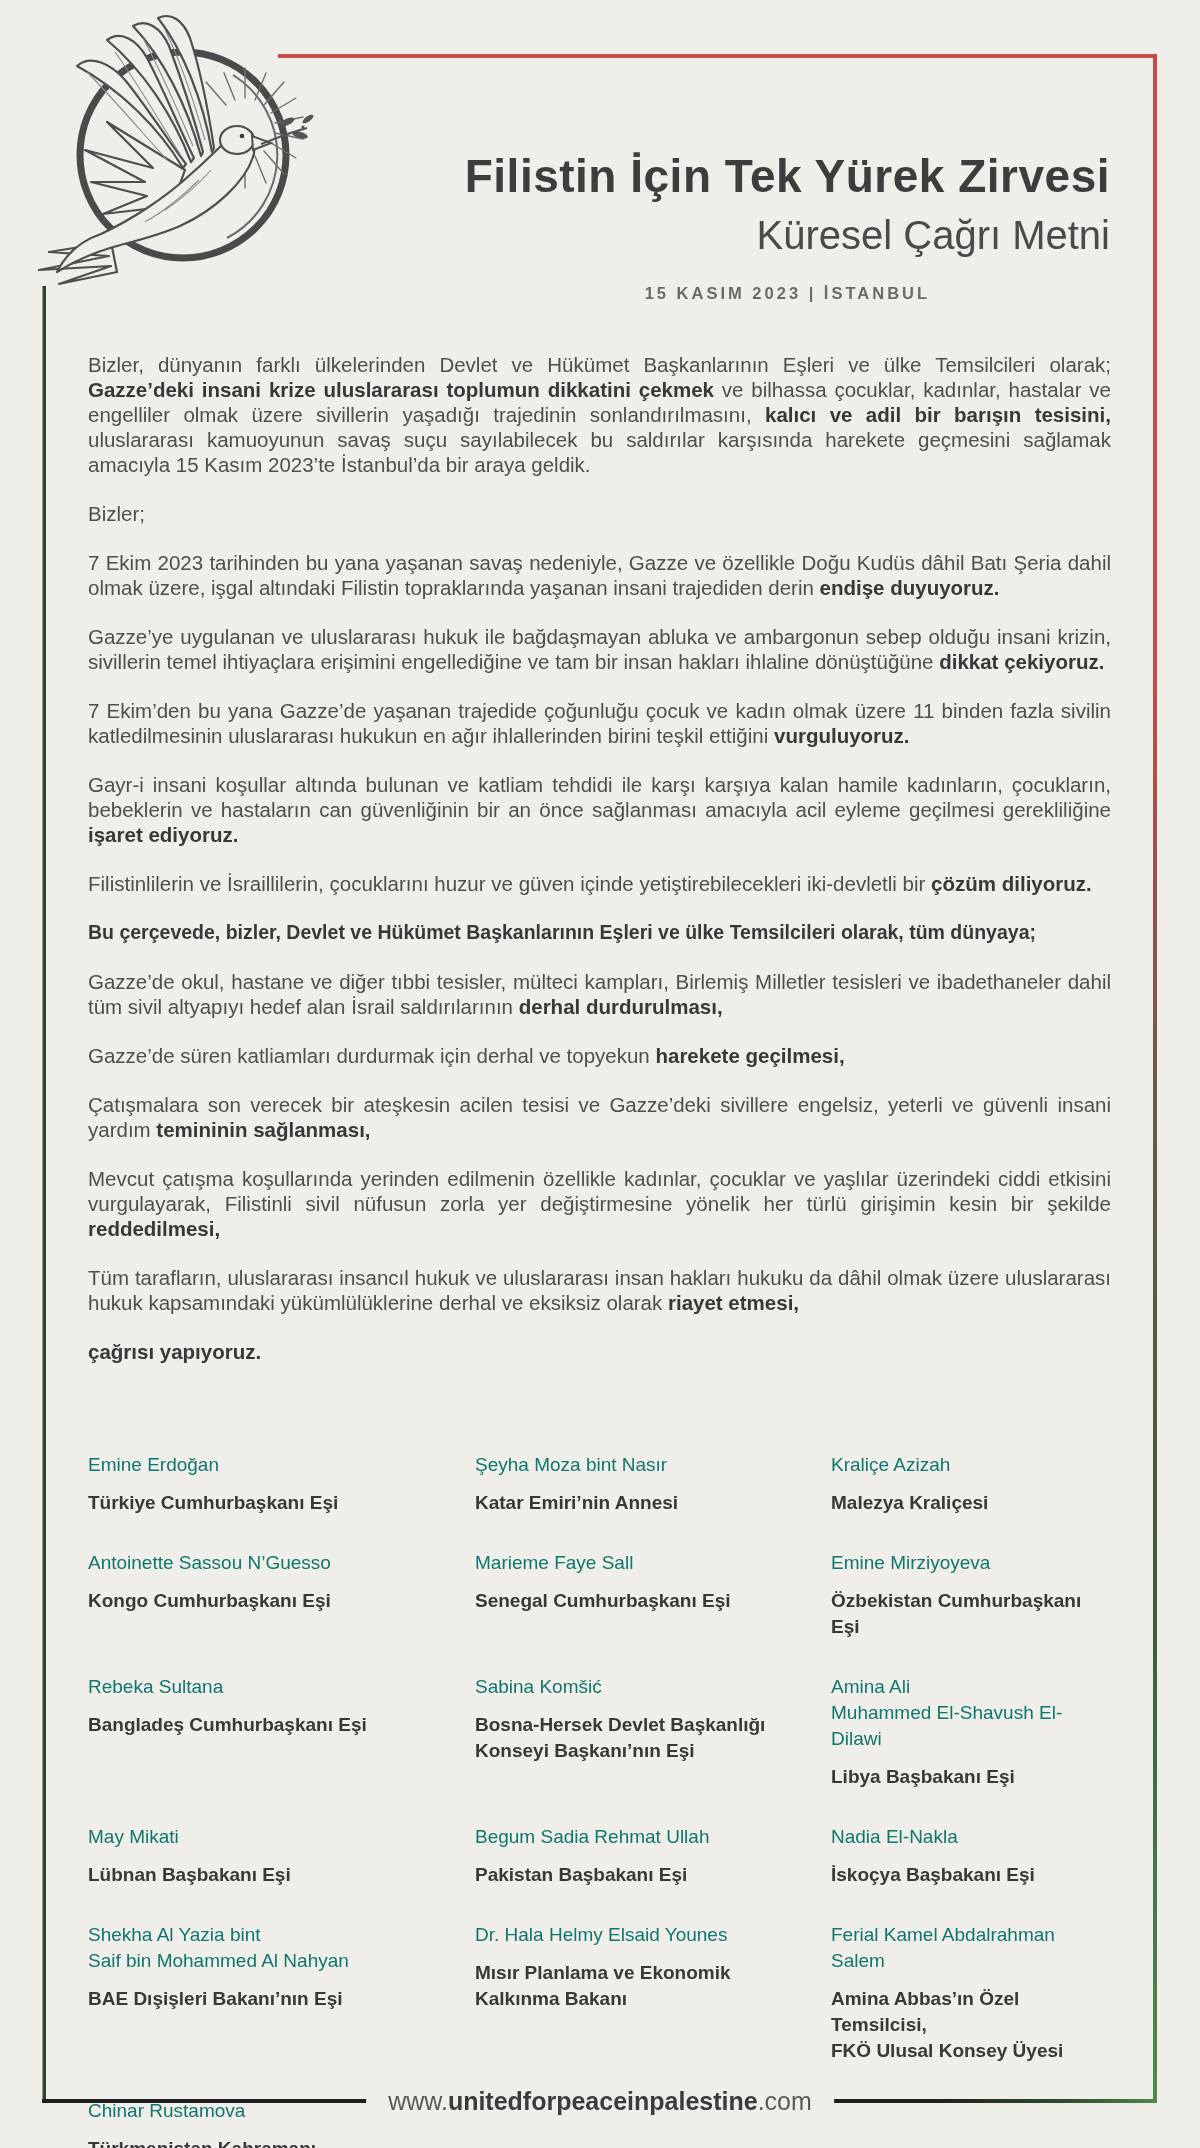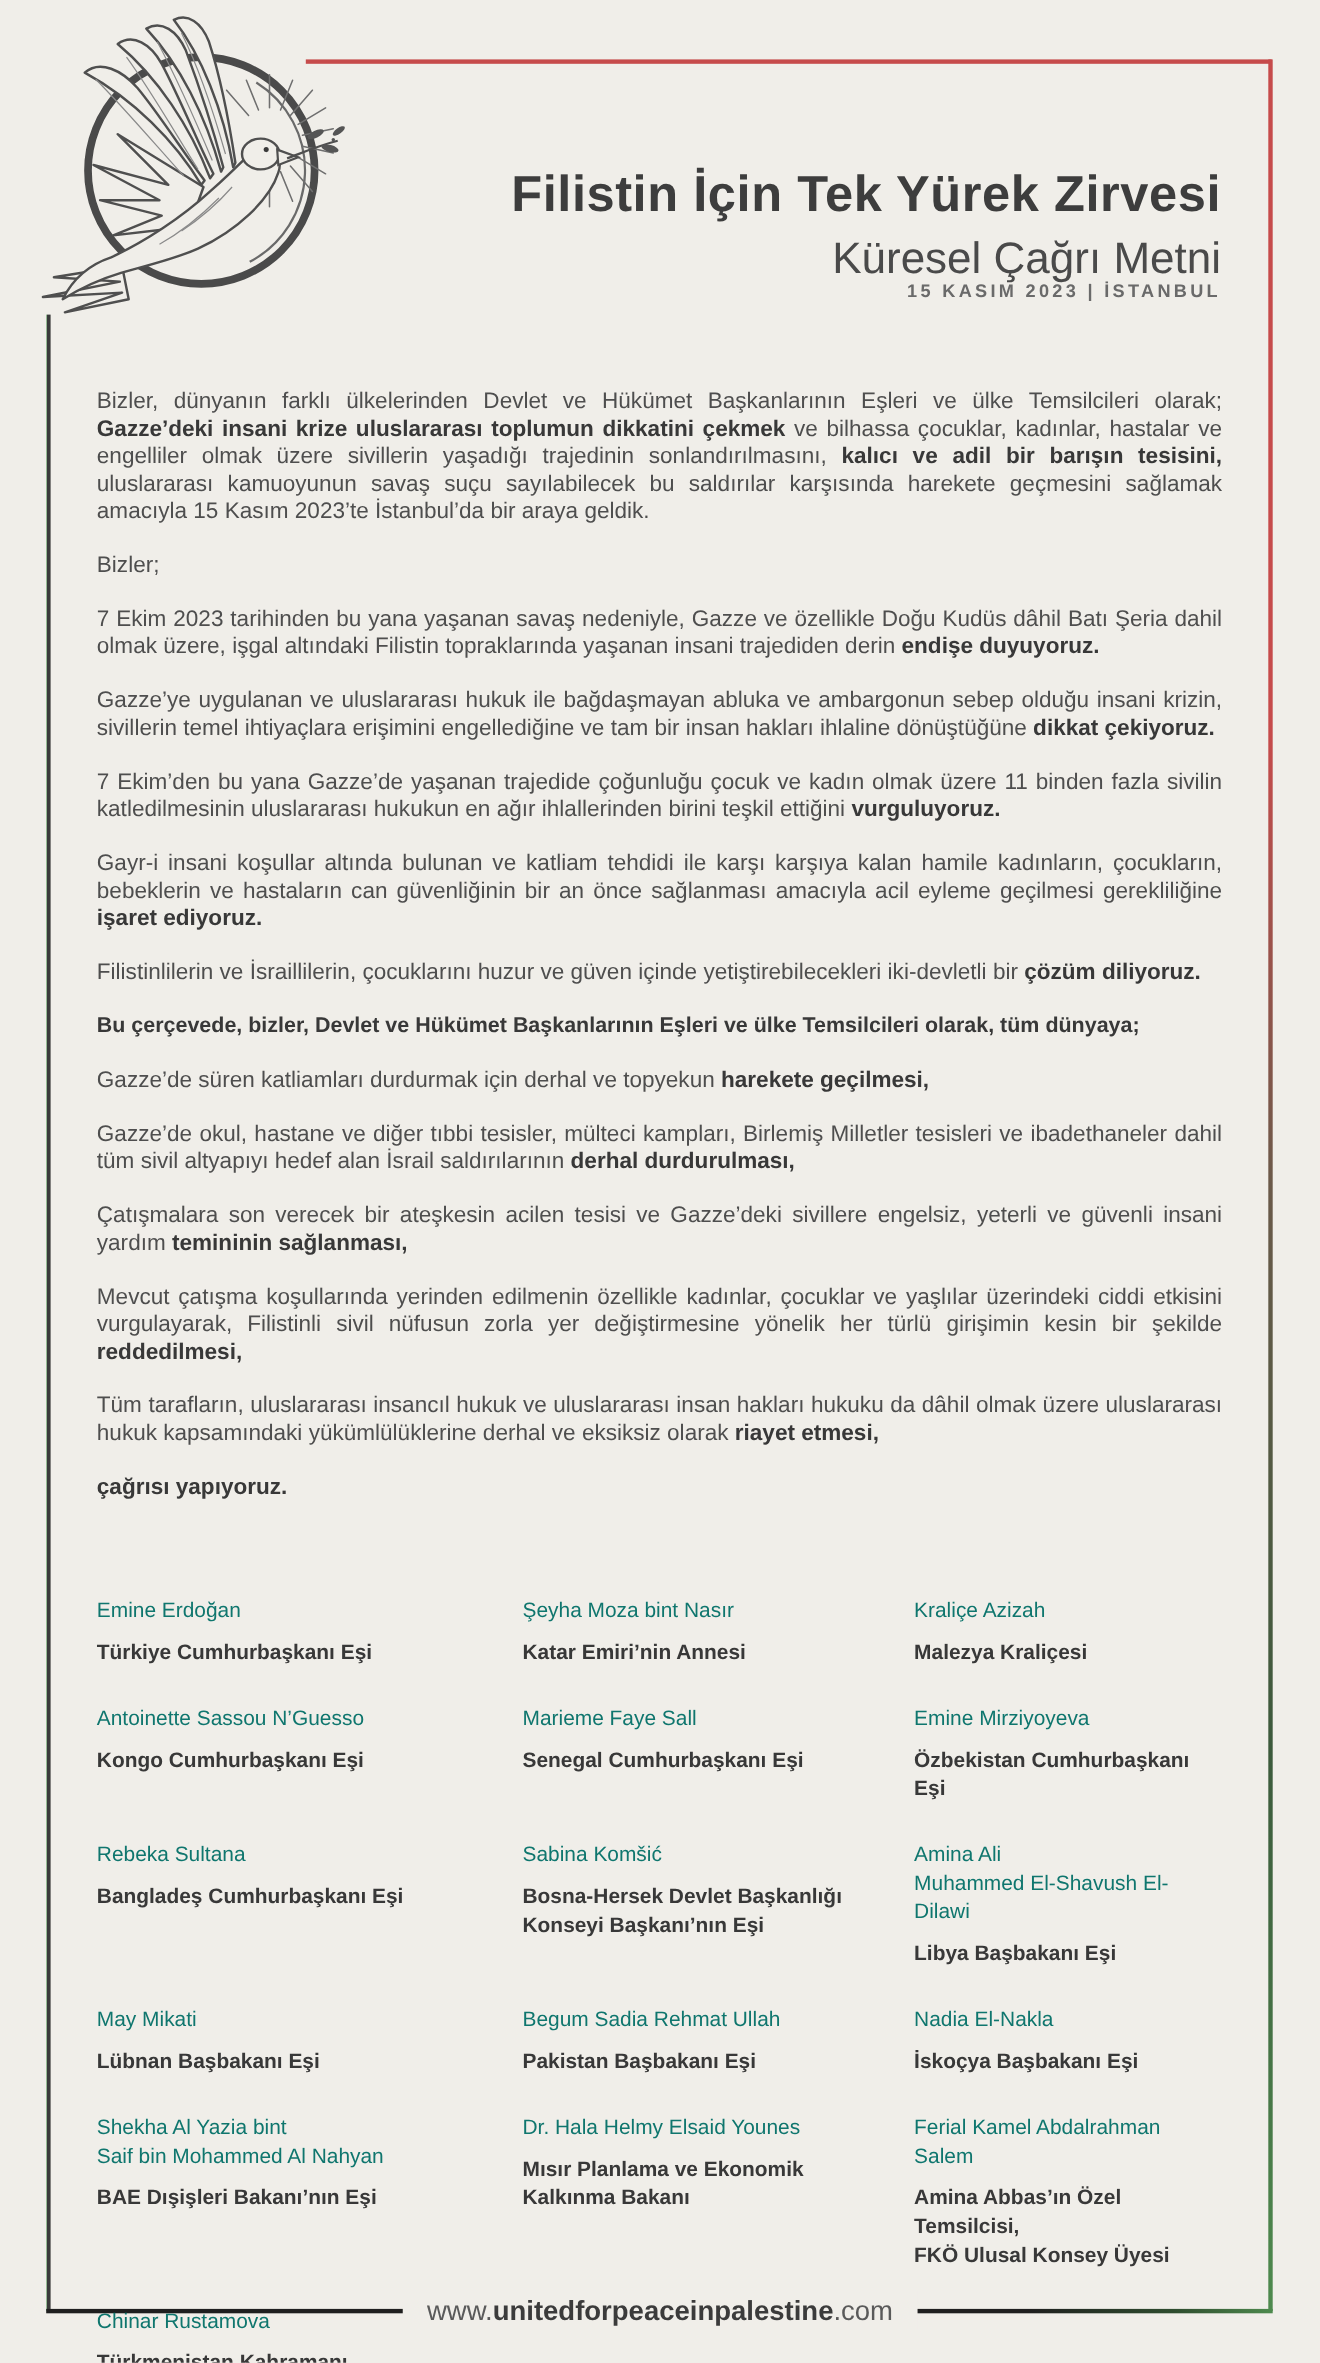--- a/index.html
+++ b/index.html
@@ -28,21 +28,21 @@
     background:linear-gradient(180deg,var(--red) 0%,var(--red) 30%,#6b5a4a 50%,#3c5a3c 75%,var(--green) 100%);}
   .frame-left{position:absolute;left:42px;top:286px;width:4px;height:1815px;
     background:linear-gradient(90deg,#7fae7f 1px,#3a3a3a 1px);}
   .frame-bottom{position:absolute;left:42px;top:2099px;width:1115px;height:4px;
     background:linear-gradient(90deg,#1f1f1f 0%,#1f1f1f 80%,#2f4d2f 92%,var(--green) 100%);}
   
   .logo{position:absolute;left:15px;top:10px;width:300px;height:276px;}
   .titles{position:absolute;top:152px;right:90px;text-align:right;}
   .title-main{font-size:46px;font-weight:bold;letter-spacing:.5px;color:var(--title);line-height:1.05;}
   .title-sub{font-size:40px;font-weight:normal;color:#4a4a4a;margin-top:14px;line-height:1.05;}
-  .dateline{font-size:16.5px;font-weight:bold;letter-spacing:3px;color:var(--muted);}
+  .dateline{margin-top:28px;font-size:16.5px;font-weight:bold;letter-spacing:3px;color:var(--muted);text-align:center;}
   
   .content{position:absolute;left:88px;top:352px;width:1023px;}
   .content p{
     font-size:20.5px;line-height:25px;text-align:justify;
     color:var(--ink);margin-bottom:24px;
   }
   .content p b{color:var(--ink-bold);}
   .content p.tight{font-size:19.5px;white-space:nowrap;text-align:left;}
   
   .signatures{
@@ -128,22 +128,22 @@
 <main class="content">
   <div id="paragraphs">
       <p><span>Bizler, dünyanın farklı ülkelerinden Devlet ve Hükümet Başkanlarının Eşleri ve ülke Temsilcileri olarak; </span><b>Gazze’deki insani krize uluslararası toplumun dikkatini çekmek</b><span> ve bilhassa çocuklar, kadınlar, hastalar ve engelliler olmak üzere sivillerin yaşadığı trajedinin sonlandırılmasını, </span><b>kalıcı ve adil bir barışın tesisini,</b><span> uluslararası kamuoyunun savaş suçu sayılabilecek bu saldırılar karşısında harekete geçmesini sağlamak amacıyla 15 Kasım 2023’te İstanbul’da bir araya geldik.</span></p>
       <p><span>Bizler;</span></p>
       <p><span>7 Ekim 2023 tarihinden bu yana yaşanan savaş nedeniyle, Gazze ve özellikle Doğu Kudüs dâhil Batı Şeria dahil olmak üzere, işgal altındaki Filistin topraklarında yaşanan insani trajediden derin </span><b>endişe duyuyoruz.</b></p>
       <p><span>Gazze’ye uygulanan ve uluslararası hukuk ile bağdaşmayan abluka ve ambargonun sebep olduğu insani krizin, sivillerin temel ihtiyaçlara erişimini engellediğine ve tam bir insan hakları ihlaline dönüştüğüne </span><b>dikkat çekiyoruz.</b></p>
       <p><span>7 Ekim’den bu yana Gazze’de yaşanan trajedide çoğunluğu çocuk ve kadın olmak üzere 11 binden fazla sivilin katledilmesinin uluslararası hukukun en ağır ihlallerinden birini teşkil ettiğini </span><b>vurguluyoruz.</b></p>
       <p><span>Gayr-i insani koşullar altında bulunan ve katliam tehdidi ile karşı karşıya kalan hamile kadınların, çocukların, bebeklerin ve hastaların can güvenliğinin bir an önce sağlanması amacıyla acil eyleme geçilmesi gerekliliğine </span><b>işaret ediyoruz.</b></p>
       <p><span>Filistinlilerin ve İsraillilerin, çocuklarını huzur ve güven içinde yetiştirebilecekleri iki-devletli bir </span><b>çözüm diliyoruz.</b></p>
       <p class="tight"><b>Bu çerçevede, bizler, Devlet ve Hükümet Başkanlarının Eşleri ve ülke Temsilcileri olarak, tüm dünyaya;</b></p>
+      <p><span>Gazze’de okul, hastane ve diğer tıbbi tesisler, mülteci kampları, Birlemiş Milletler tesisleri ve ibadethaneler dahil tüm sivil altyapıyı hedef alan İsrail saldırılarının </span><b>derhal durdurulması,</b></p>
       <p><span>Gazze’de süren katliamları durdurmak için derhal ve topyekun </span><b>harekete geçilmesi,</b></p>
-      <p><span>Gazze’de okul, hastane ve diğer tıbbi tesisler, mülteci kampları, Birlemiş Milletler tesisleri ve ibadethaneler dahil tüm sivil altyapıyı hedef alan İsrail saldırılarının </span><b>derhal durdurulması,</b></p>
       <p><span>Çatışmalara son verecek bir ateşkesin acilen tesisi ve Gazze’deki sivillere engelsiz, yeterli ve güvenli insani yardım </span><b>temininin sağlanması,</b></p>
       <p><span>Mevcut çatışma koşullarında yerinden edilmenin özellikle kadınlar, çocuklar ve yaşlılar üzerindeki ciddi etkisini vurgulayarak, Filistinli sivil nüfusun zorla yer değiştirmesine yönelik her türlü girişimin kesin bir şekilde </span><b>reddedilmesi,</b></p>
       <p><span>Tüm tarafların, uluslararası insancıl hukuk ve uluslararası insan hakları hukuku da dâhil olmak üzere uluslararası hukuk kapsamındaki yükümlülüklerine derhal ve eksiksiz olarak </span><b>riayet etmesi,</b></p>
       <p><b>çağrısı yapıyoruz.</b></p>
     </div>
   <div class="signatures" id="signatures">
       <div class="sig">
         <div class="name">Emine Erdoğan</div>
         <div class="role">Türkiye Cumhurbaşkanı Eşi</div>
       </div>

